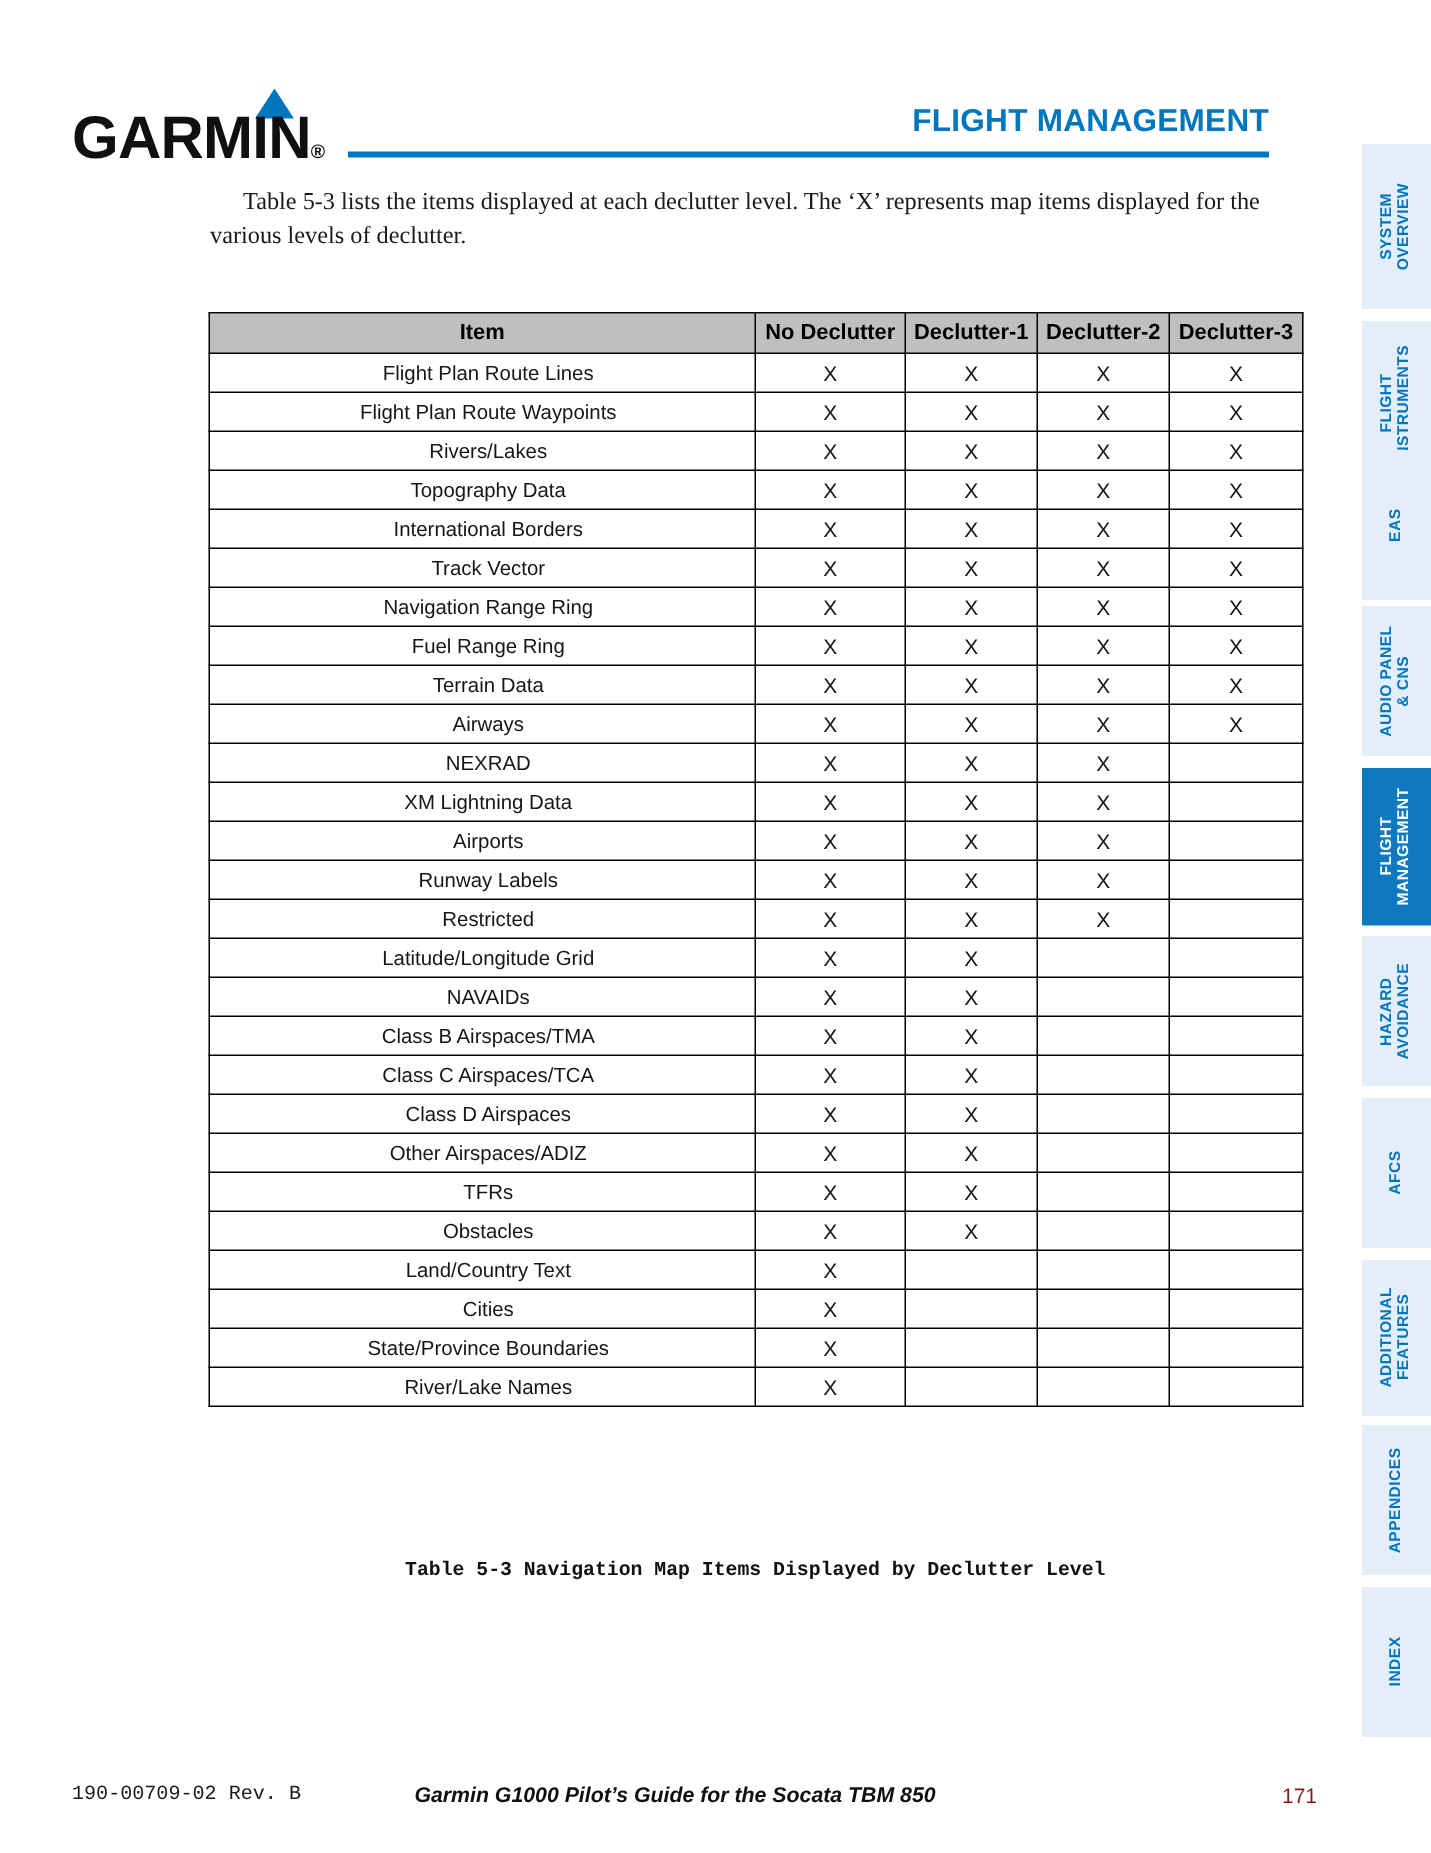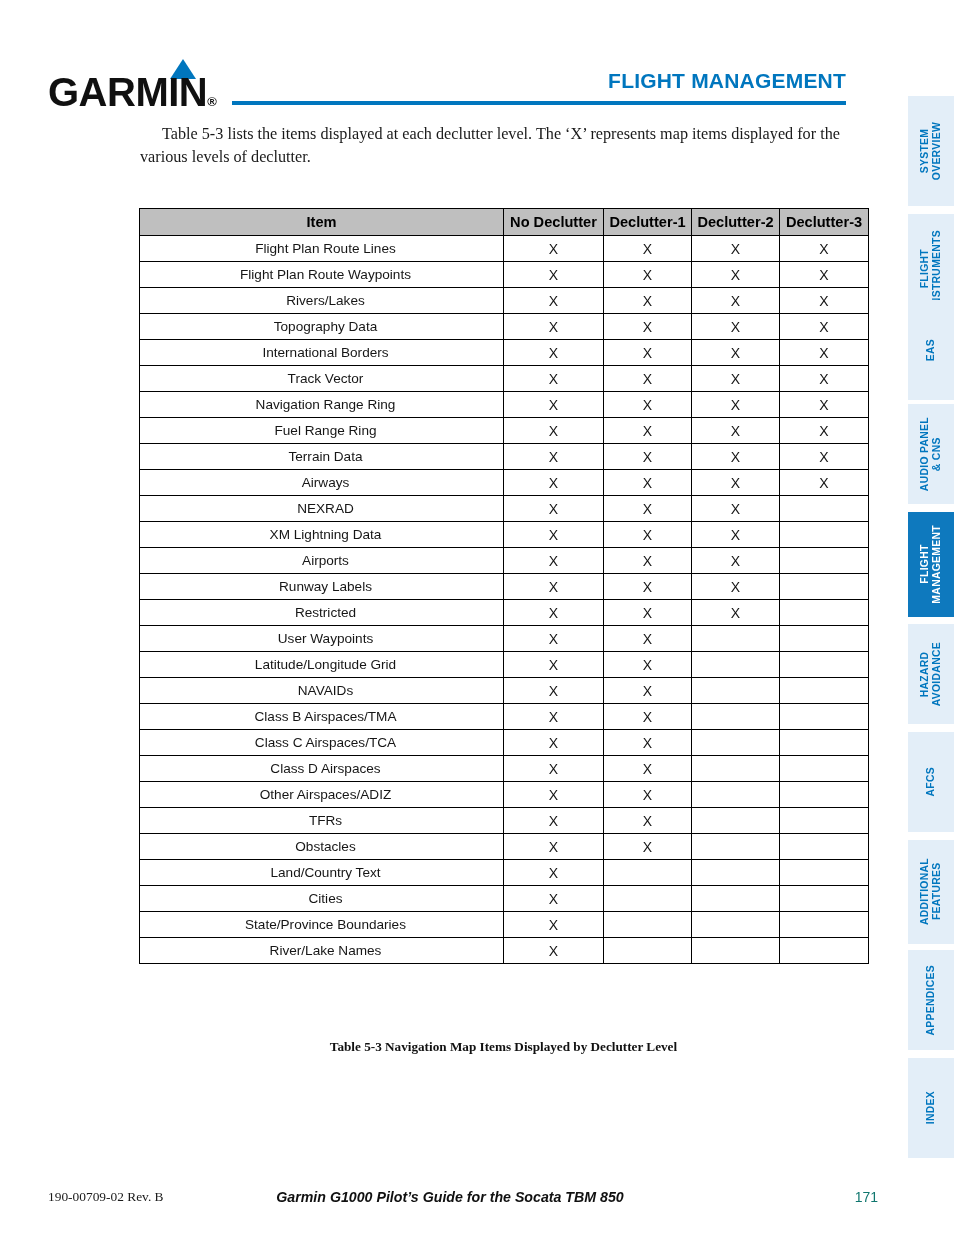--- a/index.html
+++ b/index.html
@@ -139,39 +139,39 @@
   col.c-d2     { width: 88px; }
   col.c-d3     { width: 89px; }
 
   
   .table-caption {
     position: absolute;
     left: 139px;
     top: 1039px;
     width: 729px;
     text-align: center;
-    font-family: Liberation Serif, serif;
+    font-family: Liberation Mono, monospace;
     font-weight: bold;
     font-size: 13.2px;
     color: #111111;
   }
 
   
   .page-footer {
     position: absolute;
     left: 0;
     bottom: 26px;
     width: 900px;
     height: 20px;
   }
   .footer-doc {
     position: absolute;
     left: 48px;
     top: 0;
-    font-family: Liberation Serif, serif;
+    font-family: Liberation Mono, monospace;
     font-size: 13.4px;
     color: #1a1a1a;
   }
   .footer-center {
     position: absolute;
     left: 0;
     right: 0;
     top: 0;
     text-align: center;
     font-family: "Liberation Sans", sans-serif;
@@ -179,21 +179,21 @@
     font-size: 14.2px;
     color: #101010;
     font-style: italic;
   }
   .footer-page {
     position: absolute;
     right: 22px;
     top: 0;
     font-family: "Liberation Sans", sans-serif;
     font-size: 14px;
-    color: #0f766e;
+    color: #7f1d1d;
   }
 
   
   .section-tabs {
     position: absolute;
     right: 0;
     top: 0;
     width: 54px;
     height: 1235px;
   }
@@ -357,27 +357,20 @@
           <td class="mark-cell"></td>
         </tr>
         <tr>
           <td class="item-cell">Restricted</td>
           <td class="mark-cell">X</td>
           <td class="mark-cell">X</td>
           <td class="mark-cell">X</td>
           <td class="mark-cell"></td>
         </tr>
         <tr>
-          <td class="item-cell">User Waypoints</td>
-          <td class="mark-cell">X</td>
-          <td class="mark-cell">X</td>
-          <td class="mark-cell"></td>
-          <td class="mark-cell"></td>
-        </tr>
-        <tr>
           <td class="item-cell">Latitude/Longitude Grid</td>
           <td class="mark-cell">X</td>
           <td class="mark-cell">X</td>
           <td class="mark-cell"></td>
           <td class="mark-cell"></td>
         </tr>
         <tr>
           <td class="item-cell">NAVAIDs</td>
           <td class="mark-cell">X</td>
           <td class="mark-cell">X</td>

